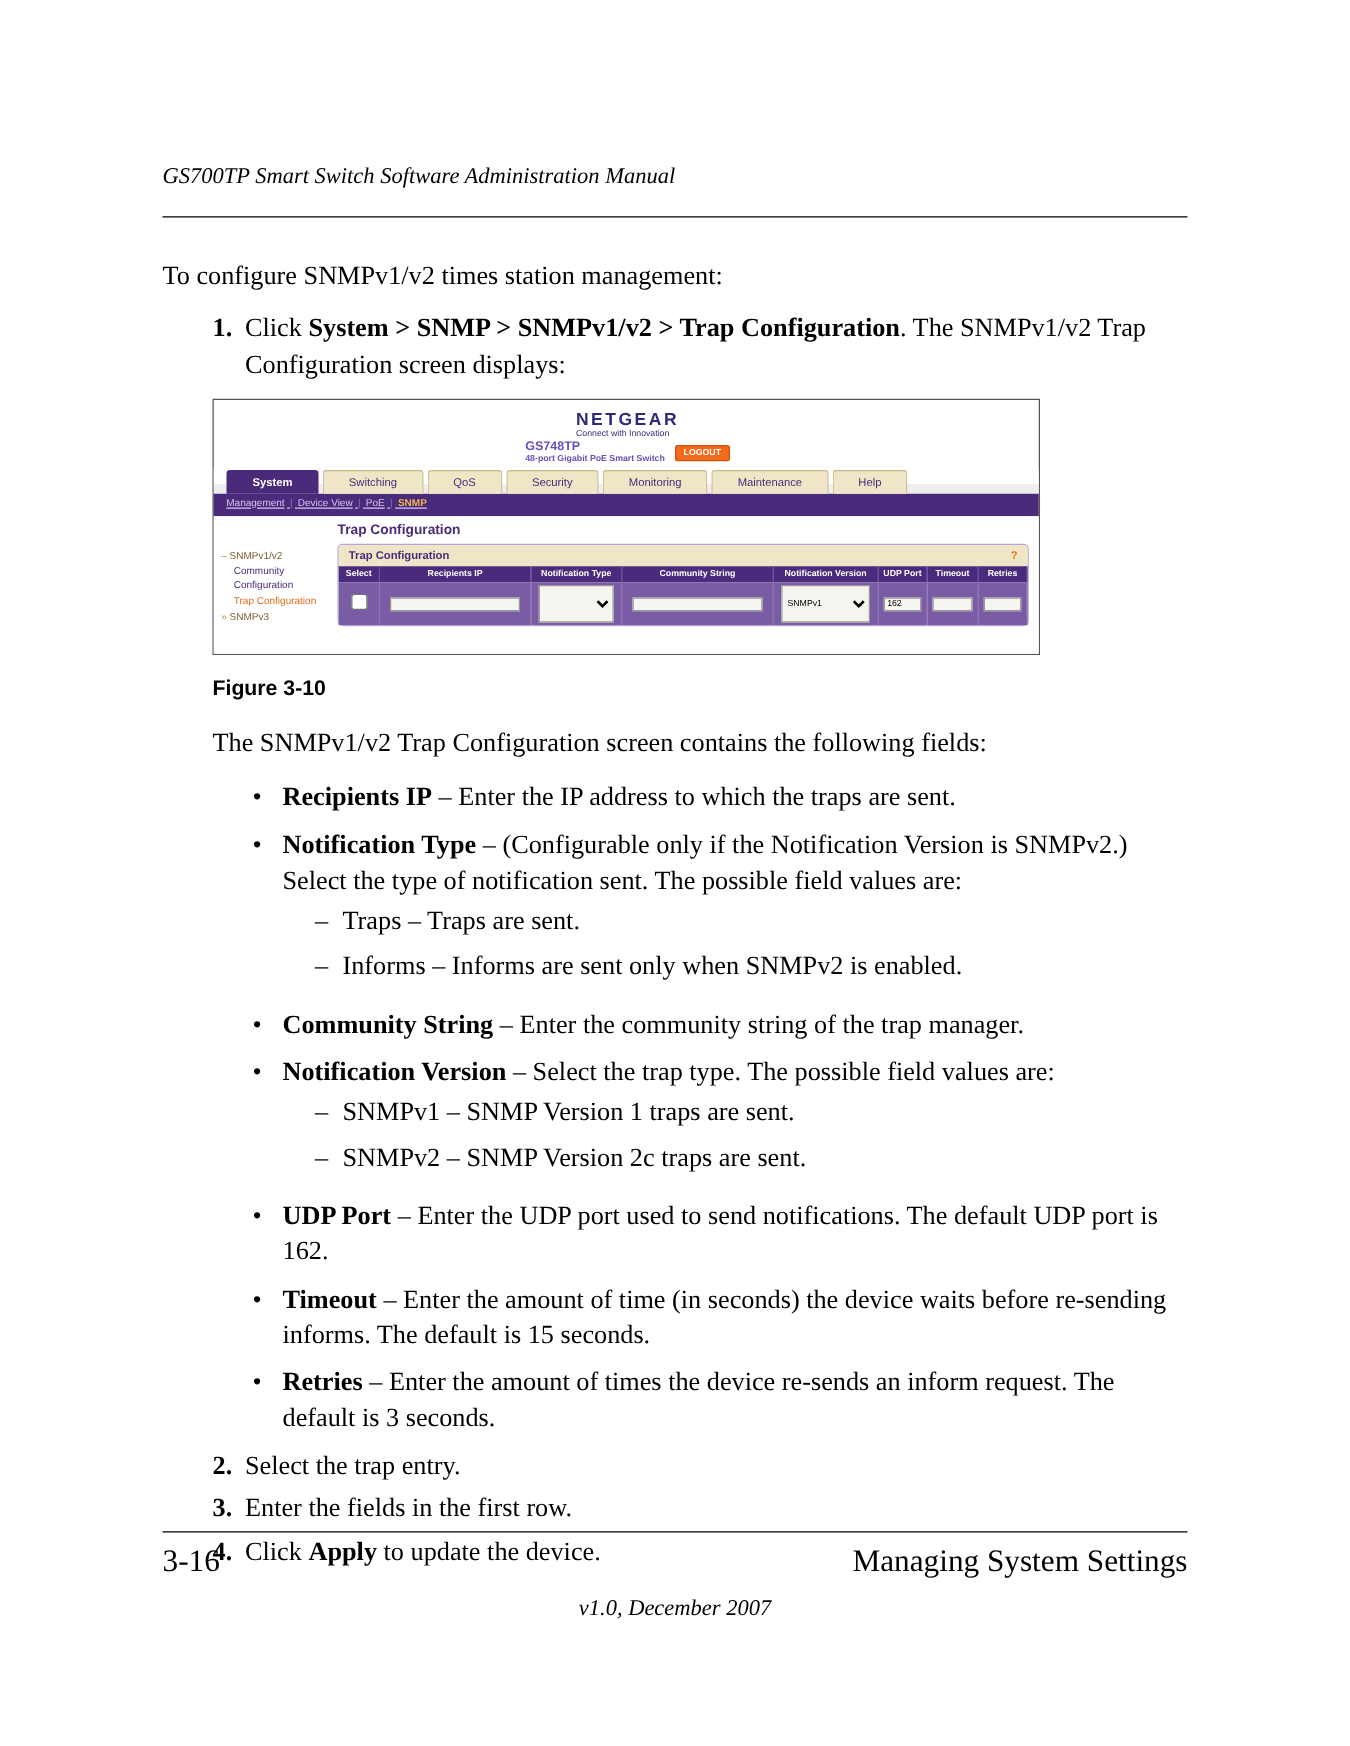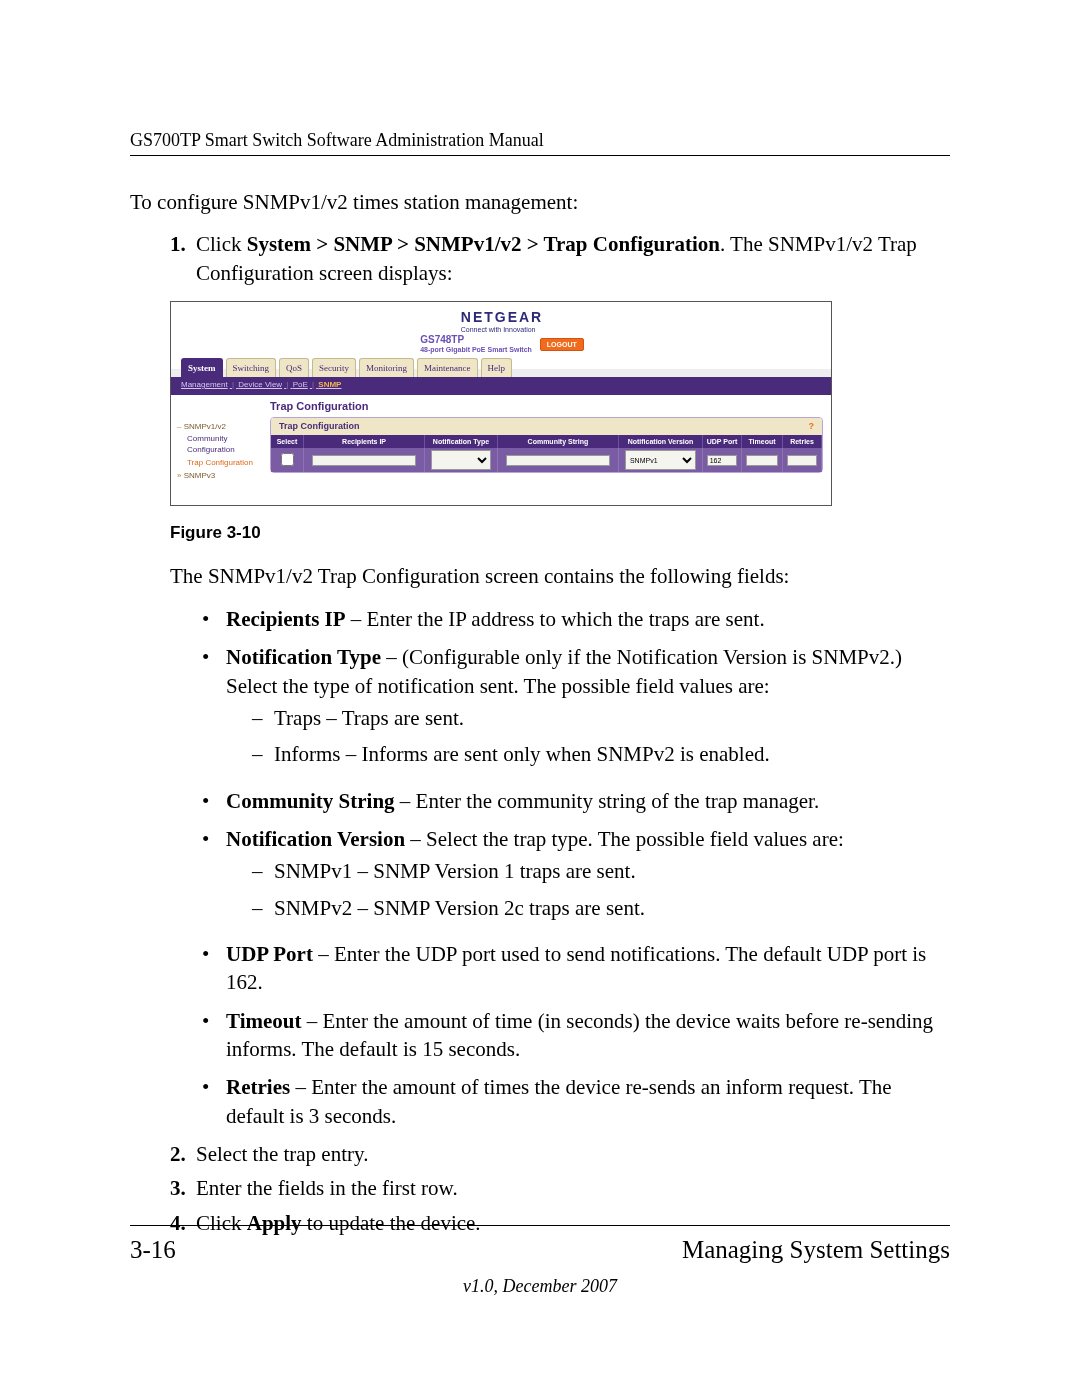--- a/index.html
+++ b/index.html
@@ -9,22 +9,23 @@
     color: #000;
   }
   .page {
     width: 1080px;
     height: 1397px;
     position: relative;
     box-sizing: border-box;
     padding: 130px 130px 0 130px;
   }
   .page-header {
+    font-style: italic;
     font-size: 18px;
-    padding-bottom: 4px;
+    padding-bottom: 22px;
     border-bottom: 1.5px solid #000;
     margin-bottom: 32px;
   }
   .body-text {
     font-size: 21px;
     line-height: 1.35;
   }
   .para { margin: 0 0 14px 0; }
   .step-list { margin: 0 0 14px 40px; }
   .step-row { display: flex; margin-bottom: 6px; }
@@ -74,25 +75,24 @@
     gap: 3px;
     padding: 0 10px;
     border-bottom: 1px solid #4a2a7a;
     background: linear-gradient(#fff 60%, #eee 60%);
     height: 20px;
   }
   .main-tab {
     background: #efe6c8;
     color: #4a2a7a;
     font-size: 9px;
-    padding: 3px 6px;
+    padding: 3px 20px;
     border-radius: 3px 3px 0 0;
     border: 1px solid #c7b98a;
     border-bottom: none;
-    font-family: Liberation Serif, serif;
   }
   .main-tab.active {
     background: #4a2a7a;
     color: #fff;
     font-weight: bold;
     border-color: #4a2a7a;
   }
   .sub-tabs {
     background: #4a2a7a;
     color: #d3c5ef;
@@ -156,21 +156,21 @@
     width: 90%;
     height: 11px;
     font-size: 7px;
     border: 1px solid #999;
     background: #f5f5f0;
     box-sizing: border-box;
   }
   .cell-select {
     width: 90%;
     font-size: 7px;
-    height: 20px;
+    height: 30px;
     border: 1px solid #999;
     background: #f5f5f0;
   }
   .figure-caption {
     font-family: Arial, Helvetica, sans-serif;
     font-weight: bold;
     font-size: 17px;
     margin: 16px 0 18px 40px;
   }
 

